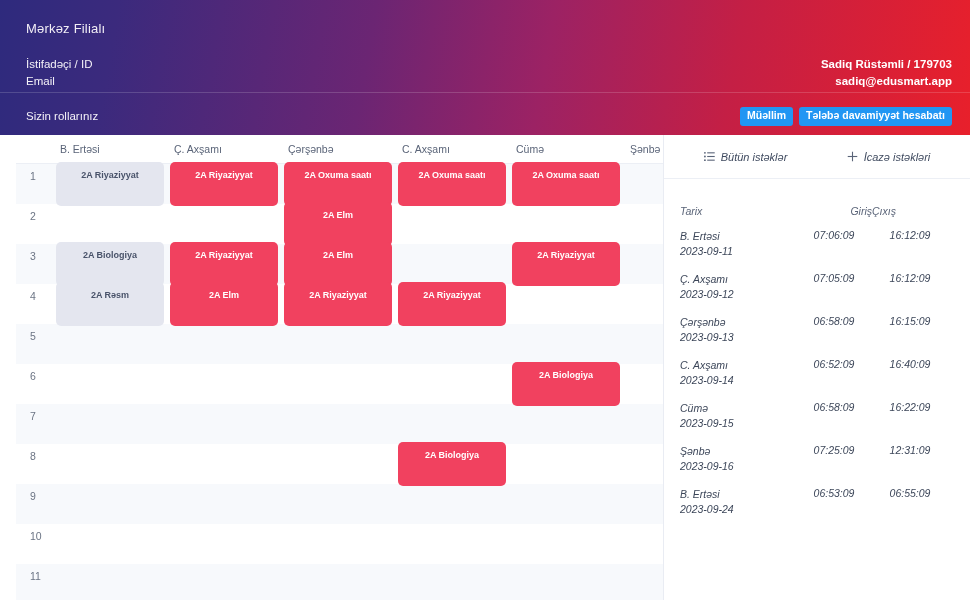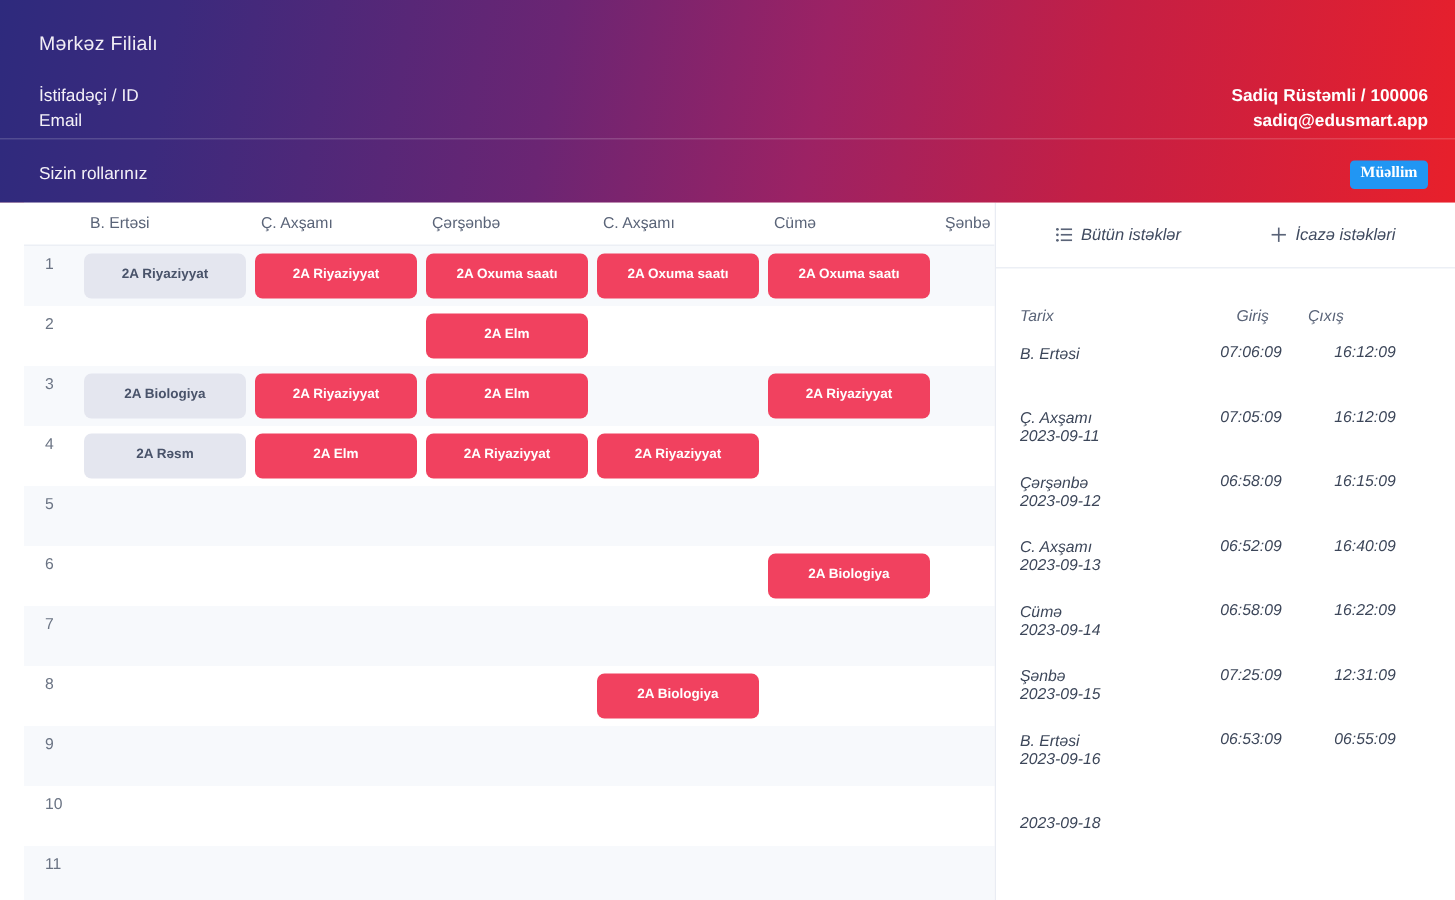--- a/index.html
+++ b/index.html
@@ -42,21 +42,21 @@
   .hdr-divider{
     position:absolute;left:0;right:0;top:92px;height:1px;
     background:rgba(255,255,255,.16);
   }
   .hdr-roles-label{
     position:absolute;left:26px;top:110px;
     font-size:11.5px;color:#f4f1f8;
   }
   .hdr-badges{
     position:absolute;right:18px;top:107px;
-    display:flex;gap:6px;align-items:center;font-family:Liberation Serif, serif;
+    display:flex;gap:6px;align-items:center;
   }
   .badge{
     background:#2196f3;color:#ffffff;
     font-size:10.5px;font-weight:700;
     padding:3px 7px 4px;border-radius:3px;
     white-space:nowrap;line-height:1.1;
   }
 
   
   .body{
@@ -97,21 +97,21 @@
     padding-left:14px;box-sizing:border-box;
     align-self:flex-start;padding-top:6px;
   }
   .sch-row .daycell{
     width:114px;flex:0 0 114px;
     box-sizing:border-box;padding-right:6px;
     display:flex;align-items:center;
   }
   .chip{
     width:100%;
-    height:30px;line-height:26px;
+    height:44px;line-height:26px;
     border-radius:5px;
     font-size:9px;font-weight:700;
     text-align:center;
     white-space:nowrap;overflow:hidden;text-overflow:ellipsis;
     cursor:pointer;
   }
   .chip.red{background:#f1415f;color:#ffffff;}
   .chip.grey{background:#e4e6ef;color:#49536a;}
 
   
@@ -131,62 +131,62 @@
     font-size:11px;color:#3f4a5f;cursor:pointer;
     white-space:nowrap;
   }
   .tab .ic{display:inline-flex;align-items:center;}
   .att-head{
     display:flex;align-items:center;
     height:36px;flex:0 0 36px;
     padding:0 22px 0 16px;box-sizing:border-box;
     font-size:10.5px;color:#5a6478;
     margin-top:14px;
-    gap:26px;
   }
   .att-head .c-date{flex:1 1 auto;}
   .att-head .c-in{width:76px;flex:0 0 76px;text-align:right;}
   .att-head .c-out{width:76px;flex:0 0 76px;}
   .att-rows{flex:1 1 auto;overflow:hidden;}
   .att-row{
     display:flex;align-items:flex-start;
     padding:0 22px 0 16px;box-sizing:border-box;
     height:43px;
   }
   .att-row .c-date{
     flex:1 1 auto;font-size:10.5px;color:#3c4659;line-height:14.5px;
   }
-  .att-row .c-date .d2{color:#3c4659;margin-top:40px;}
+  .att-row .c-date .d2{color:#3c4659;}
   .att-row .c-in{width:76px;flex:0 0 76px;text-align:center;font-size:10.5px;color:#3c4659;}
   .att-row .c-out{width:76px;flex:0 0 76px;text-align:center;font-size:10.5px;color:#3c4659;}
 </style>
 </head>
 <body>
 
 <div class="app">
 
   <div class="header">
     <div class="hdr-title">Mərkəz Filialı</div>
 
     <div class="hdr-userblock">
       <div>İstifadəçi / ID</div>
       <div>Email</div>
     </div>
 
     <div class="hdr-right">
-      <div>Sadiq Rüstəmli / 100006</div>
+      <div>Sadiq Rüstəmli / 179703</div>
       <div>sadiq@edusmart.app</div>
     </div>
 
     <div class="hdr-divider"></div>
 
     <div class="hdr-roles-label">Sizin rollarınız</div>
 
     <div class="hdr-badges">
       <span class="badge">Müəllim</span>
+      <span class="badge">Tələbə davamiyyət hesabatı</span>
     </div>
   </div>
 
   <div class="body">
 
     <div class="schedule">
       <div class="sch-head">
         <div class="idxcell"></div>
         <div class="daycell">B. Ertəsi</div>
         <div class="daycell">Ç. Axşamı</div>
@@ -406,21 +406,21 @@
             <div class="c-date">
               <div>Şənbə</div>
               <div class="d2">2023-09-16</div>
             </div>
             <div class="c-in">07:25:09</div>
             <div class="c-out">12:31:09</div>
           </div>
           <div class="att-row">
             <div class="c-date">
               <div>B. Ertəsi</div>
-              <div class="d2">2023-09-18</div>
+              <div class="d2">2023-09-24</div>
             </div>
             <div class="c-in">06:53:09</div>
             <div class="c-out">06:55:09</div>
           </div>
         </div>
     </div>
 
   </div>
 </div>
 

